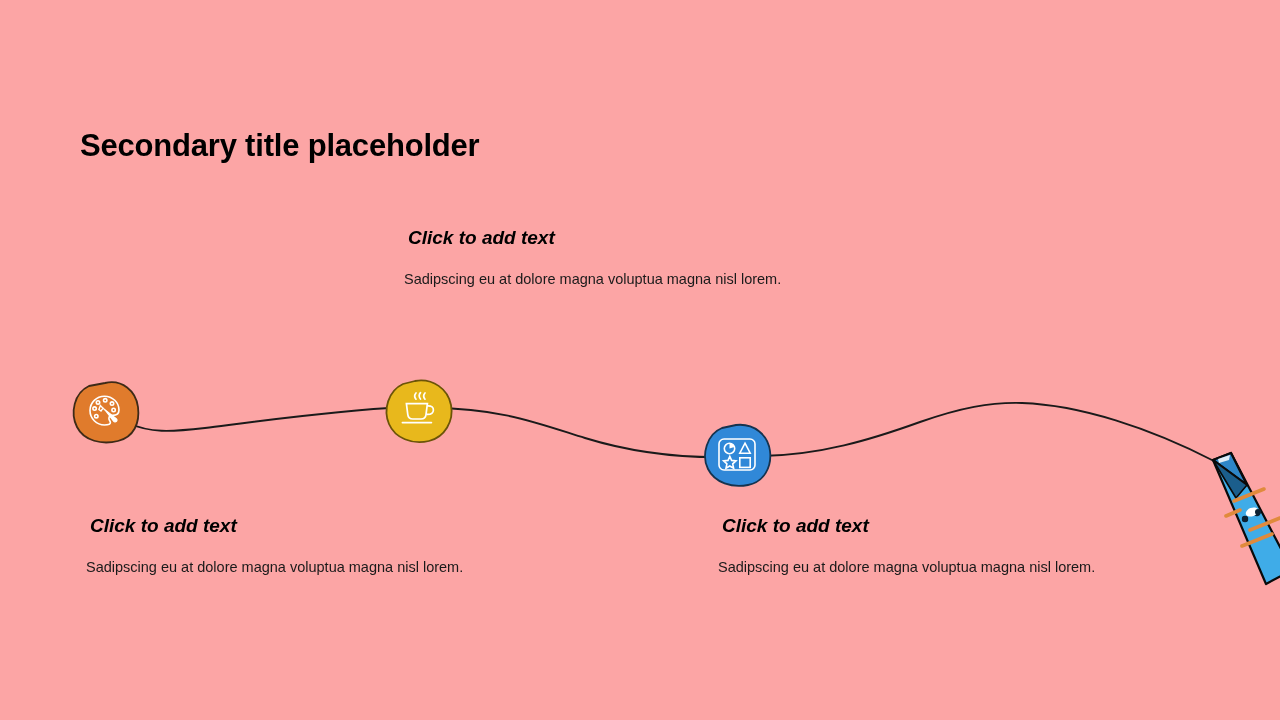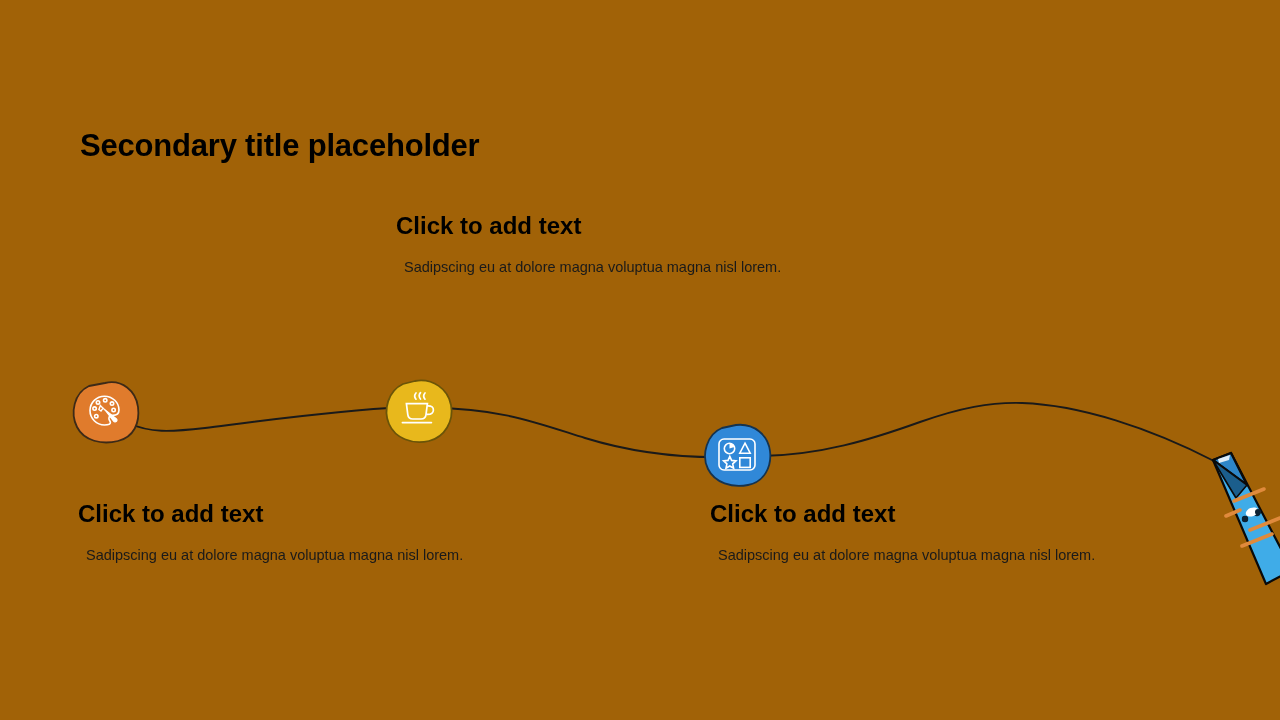--- a/index.html
+++ b/index.html
@@ -12,21 +12,21 @@
     background: #ffffff;
     font-family: "Liberation Sans", sans-serif;
     overflow: hidden;
     position: relative;
   }
   .slide {
     position: absolute;
     inset: 0;
     width: 1280px;
     height: 720px;
-    background: #a16207;
+    background: #fca5a5;
   }
 
   
   .artwork {
     position: absolute;
     left: 0;
     top: 0;
     width: 1280px;
     height: 720px;
     pointer-events: none;
@@ -43,26 +43,27 @@
     font-weight: bold;
     color: #000000;
     letter-spacing: -0.2px;
     white-space: nowrap;
   }
 
   .textblock {
     position: absolute;
   }
   .textblock .tb-heading {
-    margin: 0;
-    font-size: 24px;
+    margin: 12px;
+    font-size: 19px;
     line-height: 24px;
     font-weight: bold;
     color: #000000;
     white-space: nowrap;
+    font-style: italic;
   }
   .textblock .tb-body {
     margin: 8px;
     font-size: 14.5px;
     line-height: 20px;
     font-weight: normal;
     color: #1a1a1a;
     white-space: nowrap;
   }
 

